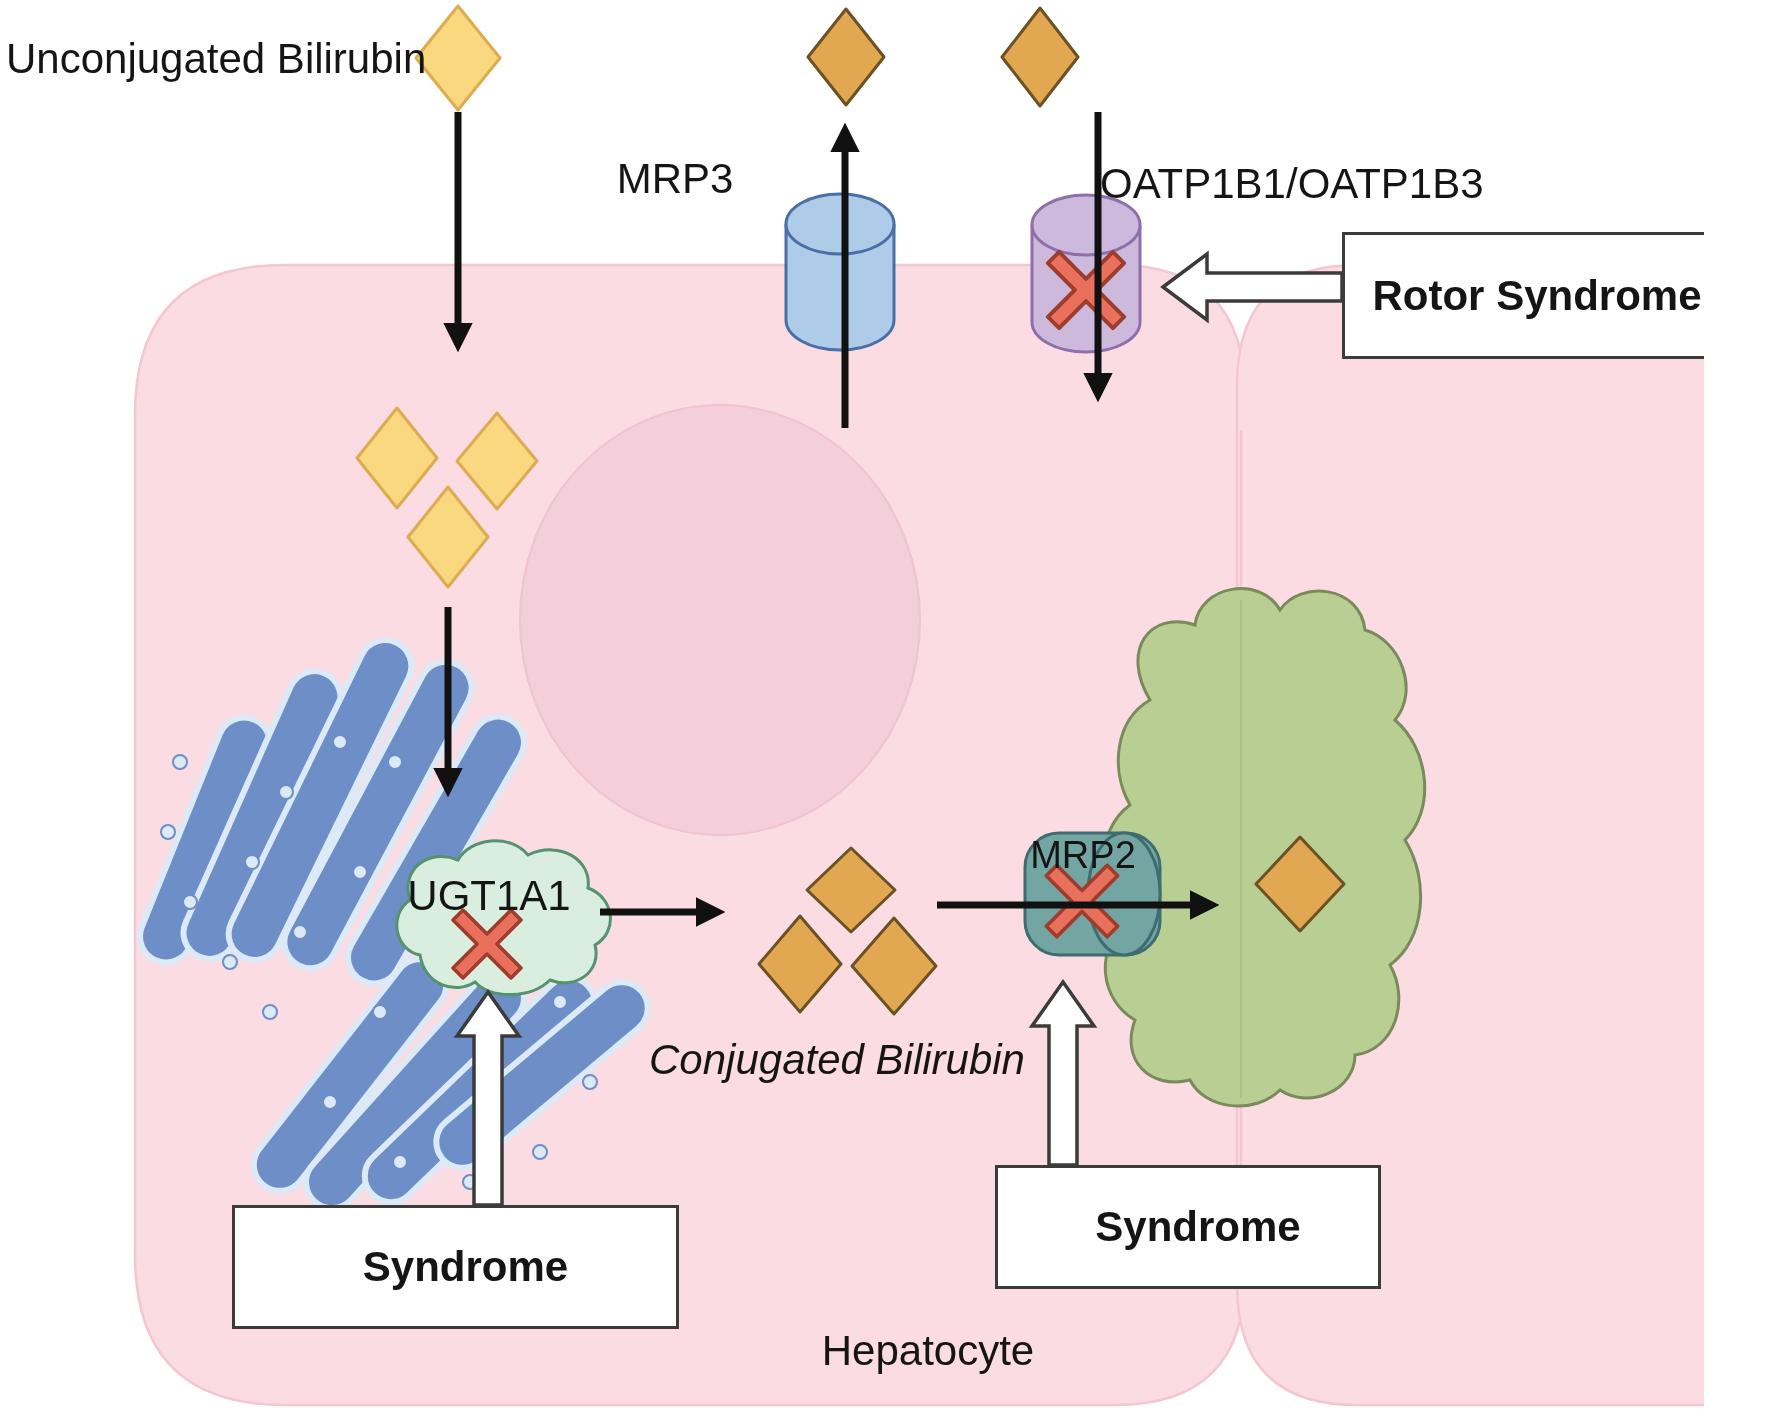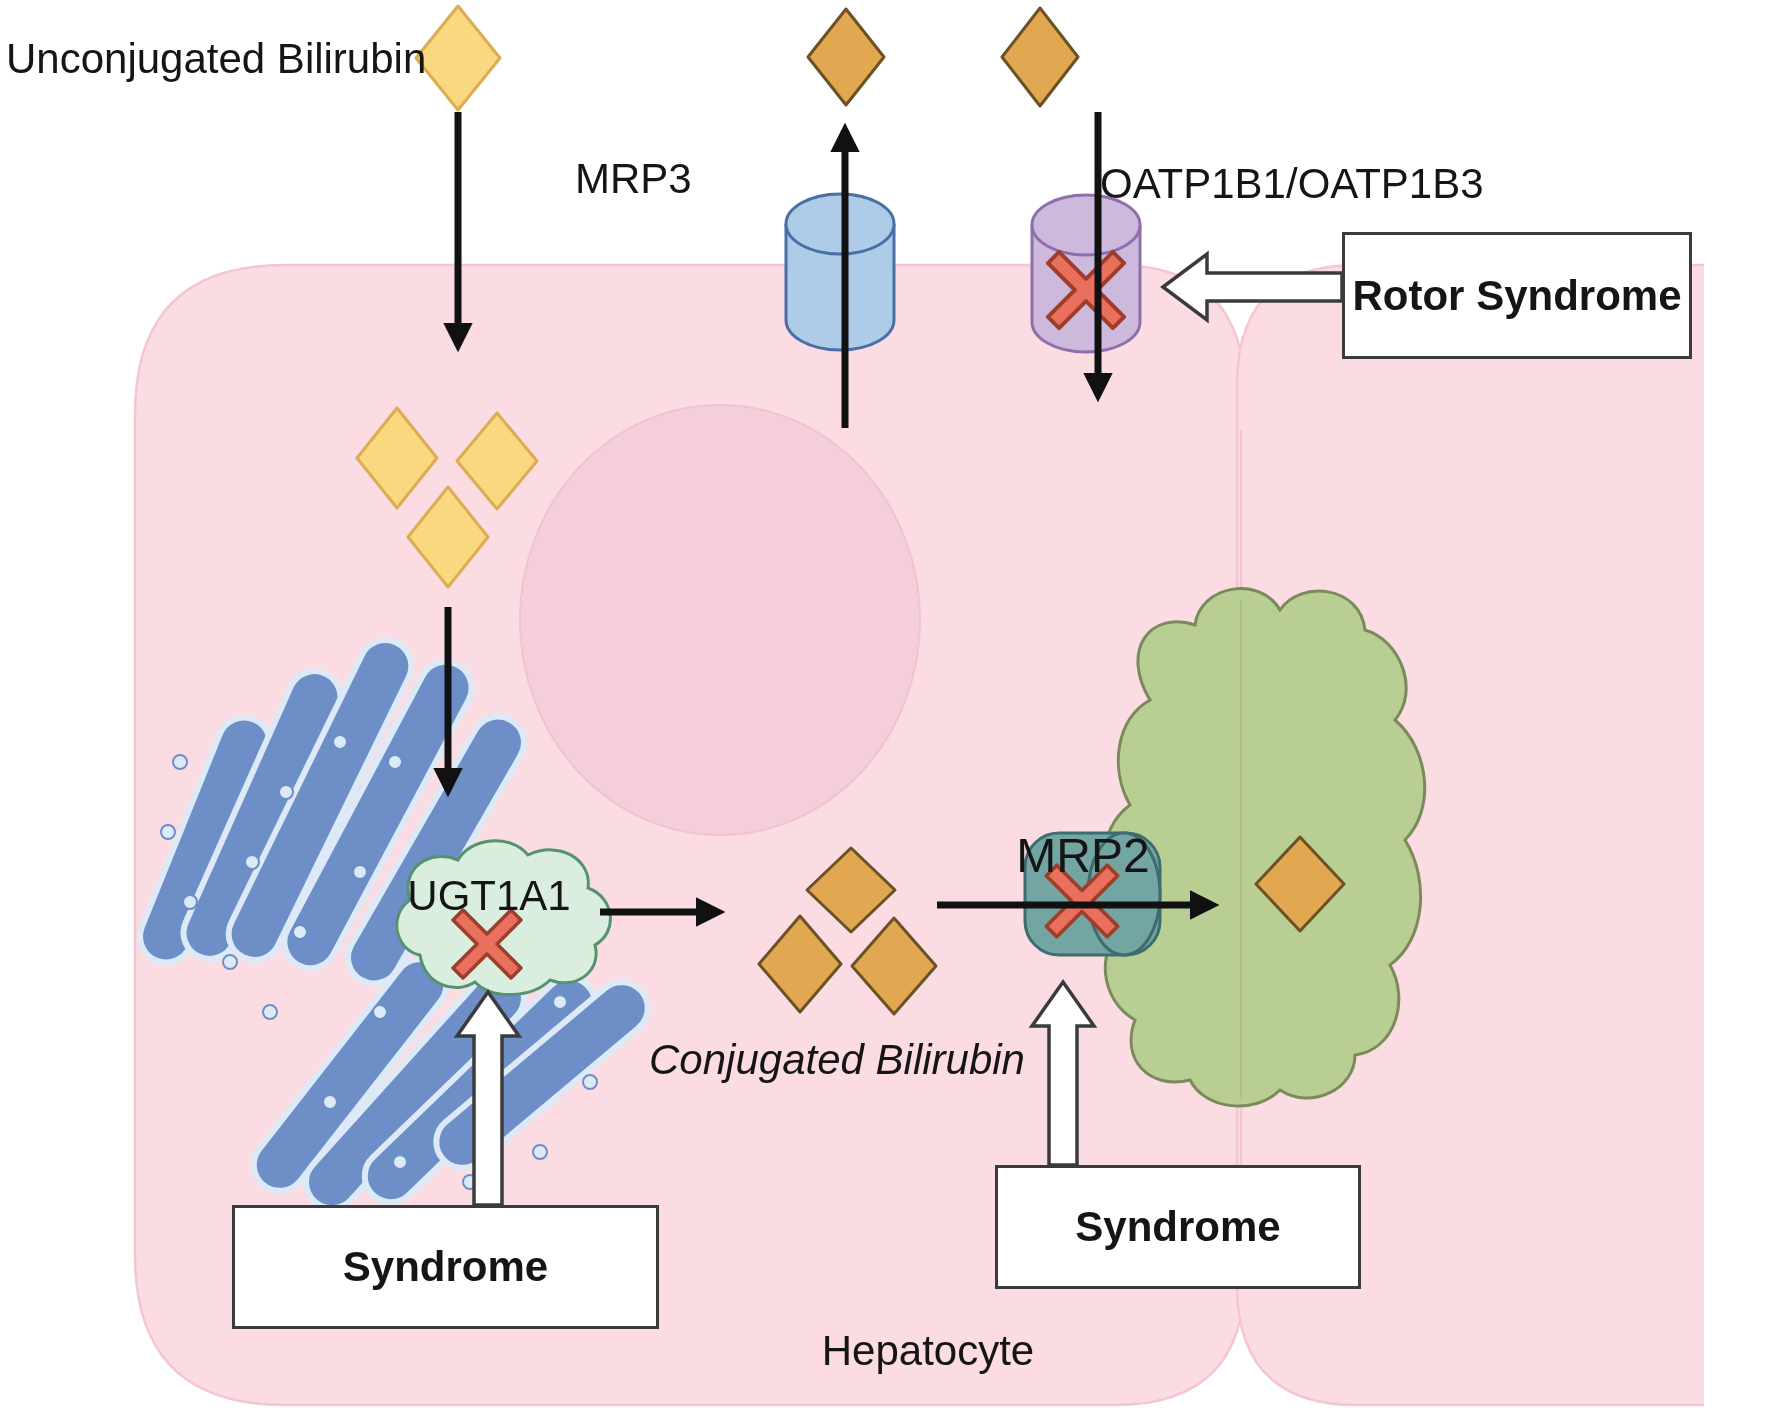--- a/index.html
+++ b/index.html
@@ -20,24 +20,24 @@
   .cyl-blue{fill:var(--mrp3-fill,#AECBE8);stroke:var(--mrp3-stroke,#4A6FA5);stroke-width:3;}
   .cyl-purple{fill:var(--oatp-fill,#CDB9DC);stroke:var(--oatp-stroke,#8E6FAC);stroke-width:3;}
   .cyl-teal{fill:var(--mrp2-fill,#73A6A2);stroke:var(--mrp2-stroke,#3E6C70);stroke-width:3;}
   .blocked-x{fill:var(--x-fill,#E8705C);stroke:var(--x-stroke,#9E3D2C);stroke-width:3.5;stroke-linejoin:round;}
   .black-arrow{stroke:var(--arrow-color,#111);stroke-width:7;fill:none;}
   .white-arrow{fill:#ffffff;stroke:#3b3b3b;stroke-width:3.5;stroke-linejoin:miter;}
 
   
   .lbl{position:absolute;white-space:nowrap;font-size:42px;line-height:1.1;color:#151515;}
   .lbl.center{transform:translate(-50%,-50%);text-align:center;}
-  .lbl.right{text-align:left;}
+  .lbl.right{text-align:center;}
   .syn-box{position:absolute;background:#fff;border:3px solid var(--box-border,#3b3b3b);
            display:flex;flex-direction:column;align-items:center;justify-content:center;
-           font-weight:bold;font-size:42px;line-height:50px;text-align:center;}
+           font-weight:bold;font-size:42px;line-height:50px;text-align:center;padding-left:20px;}
 </style>
 </head>
 <body>
 
 <div class="stage">
 
   <svg viewBox="0 0 1772 1418">
     <defs>
       <marker id="ah" viewBox="0 0 10 10" refX="7.5" refY="5" markerWidth="4.2" markerHeight="4.2" orient="auto-start-reverse">
         <path d="M0 0 L10 5 L0 10 Z" fill="#111"></path>
@@ -139,21 +139,21 @@
 
     <path class="white-arrow" transform="translate(488,992)" d="M0 0 L31 44 L14 44 L14 213 L-14 213 L-14 44 L-31 44 Z"></path>
     <path class="white-arrow" transform="translate(1063,982)" d="M0 0 L31 44 L14 44 L14 183 L-14 183 L-14 44 L-31 44 Z"></path>
     <path class="white-arrow" transform="translate(1163,287)" d="M0 0 L44 -33 L44 -14 L179 -14 L179 14 L44 14 L44 33 Z"></path>
   </svg>
 
   <div class="lbl" style="left:6px;top:36px;">Unconjugated Bilirubin</div>
   <div class="lbl right" style="left:575px;top:156px;width:200px;">MRP3</div>
   <div class="lbl" style="left:1100px;top:161px;">OATP1B1/OATP1B3</div>
   <div class="lbl center" style="left:489px;top:896px;">UGT1A1</div>
-  <div class="lbl center" style="left:1083px;top:856px;font-size:48px;">MRP2</div>
+  <div class="lbl center" style="left:1083px;top:856px;font-size:38px;">MRP2</div>
   <div class="lbl center" style="left:837px;top:1060px;font-style:italic;">Conjugated Bilirubin</div>
   <div class="lbl center" style="left:928px;top:1351px;">Hepatocyte</div>
 
   <div class="syn-box" style="left:1342px;top:232px;width:344px;height:121px;">
     <span>Rotor Syndrome</span>
   </div>
   <div class="syn-box" style="left:232px;top:1205px;width:421px;height:118px;">
     <span>Syndrome</span>
   </div>
   <div class="syn-box" style="left:995px;top:1165px;width:360px;height:118px;">

